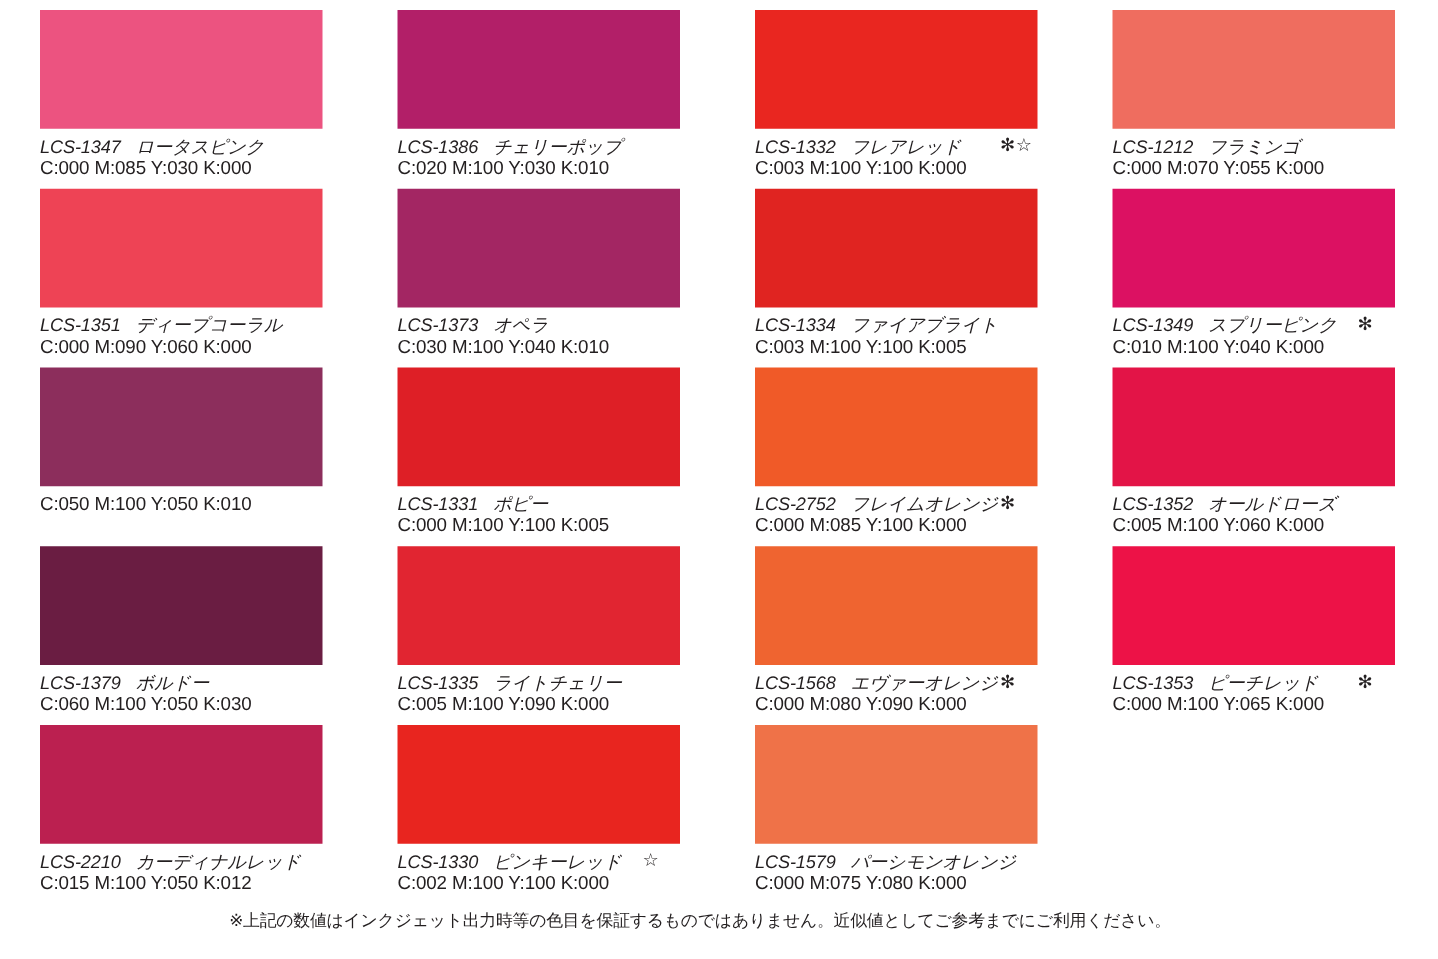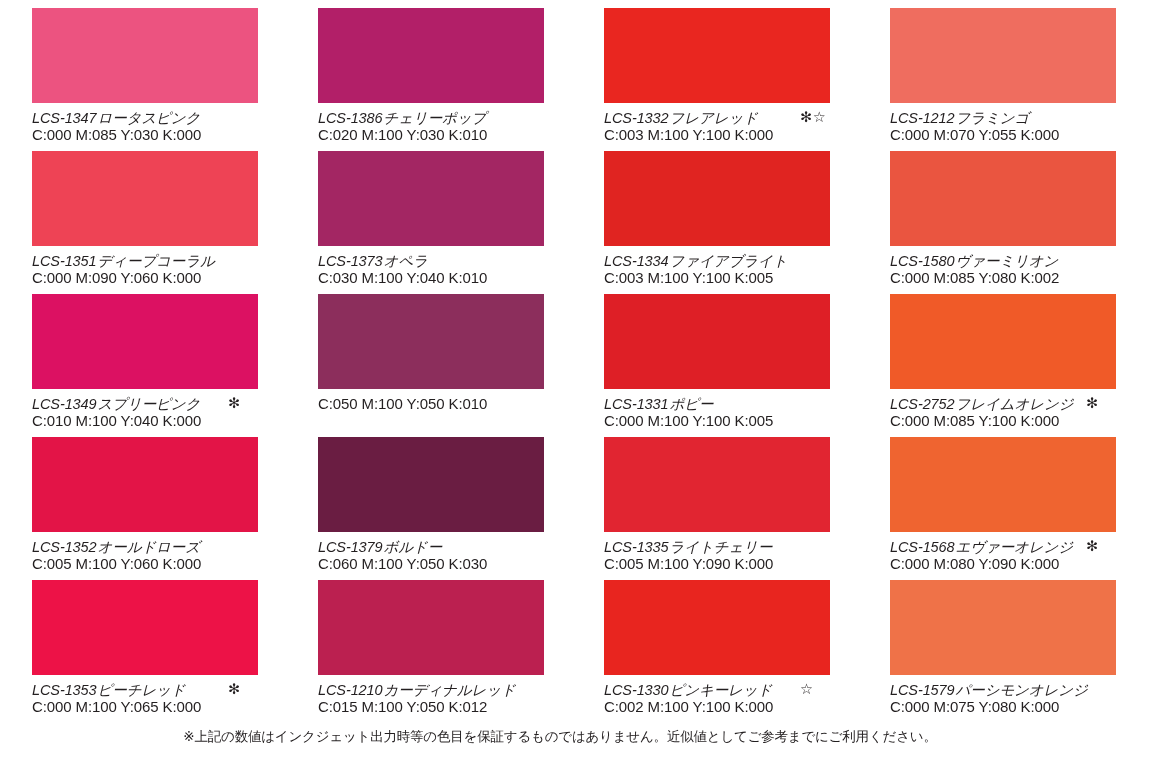--- a/index.html
+++ b/index.html
@@ -61,21 +61,21 @@
 
   .swatch-code,
   .swatch-name {
     font-size: 14.5px;
     letter-spacing: -0.1px;
     line-height: 17px;
     font-style: italic;
   }
 
   .swatch-name {
-    margin-left: 1px;
+    margin-left: 12px;
   }
 
   .swatch-marks {
     position: absolute;
     left: 196px;
     top: 0;
     font-size: 14.5px;
     line-height: 17px;
     white-space: nowrap;
     letter-spacing: 0.5px;
@@ -149,27 +149,20 @@
         </div>
       </div>
       <div class="swatch-cell">
         <div class="swatch-chip" style="background-color: rgb(224, 36, 33);"></div>
         <div class="swatch-labels">
           <div class="swatch-name-row"><span class="swatch-code">LCS-1334</span><span class="swatch-name">ファイアブライト</span></div>
           <div class="swatch-cmyk">C:003 M:100 Y:100 K:005</div>
         </div>
       </div>
       <div class="swatch-cell">
-        <div class="swatch-chip" style="background-color: rgb(234, 85, 64);"></div>
-        <div class="swatch-labels">
-          <div class="swatch-name-row"><span class="swatch-code">LCS-1580</span><span class="swatch-name">ヴァーミリオン</span></div>
-          <div class="swatch-cmyk">C:000 M:085 Y:080 K:002</div>
-        </div>
-      </div>
-      <div class="swatch-cell">
         <div class="swatch-chip" style="background-color: rgb(220, 17, 98);"></div>
         <div class="swatch-labels">
           <div class="swatch-name-row"><span class="swatch-code">LCS-1349</span><span class="swatch-name">スプリーピンク</span><span class="swatch-marks">✻</span></div>
           <div class="swatch-cmyk">C:010 M:100 Y:040 K:000</div>
         </div>
       </div>
       <div class="swatch-cell">
         <div class="swatch-chip" style="background-color: rgb(140, 46, 92);"></div>
         <div class="swatch-labels">
           <div class="swatch-cmyk">C:050 M:100 Y:050 K:010</div>
@@ -220,21 +213,21 @@
       <div class="swatch-cell">
         <div class="swatch-chip" style="background-color: rgb(237, 18, 71);"></div>
         <div class="swatch-labels">
           <div class="swatch-name-row"><span class="swatch-code">LCS-1353</span><span class="swatch-name">ピーチレッド</span><span class="swatch-marks">✻</span></div>
           <div class="swatch-cmyk">C:000 M:100 Y:065 K:000</div>
         </div>
       </div>
       <div class="swatch-cell">
         <div class="swatch-chip" style="background-color: rgb(187, 32, 80);"></div>
         <div class="swatch-labels">
-          <div class="swatch-name-row"><span class="swatch-code">LCS-1210</span><span class="swatch-name">カーディナルレッド</span></div>
+          <div class="swatch-name-row"><span class="swatch-code">LCS-2210</span><span class="swatch-name">カーディナルレッド</span></div>
           <div class="swatch-cmyk">C:015 M:100 Y:050 K:012</div>
         </div>
       </div>
       <div class="swatch-cell">
         <div class="swatch-chip" style="background-color: rgb(232, 37, 31);"></div>
         <div class="swatch-labels">
           <div class="swatch-name-row"><span class="swatch-code">LCS-1330</span><span class="swatch-name">ピンキーレッド</span><span class="swatch-marks">☆</span></div>
           <div class="swatch-cmyk">C:002 M:100 Y:100 K:000</div>
         </div>
       </div>

